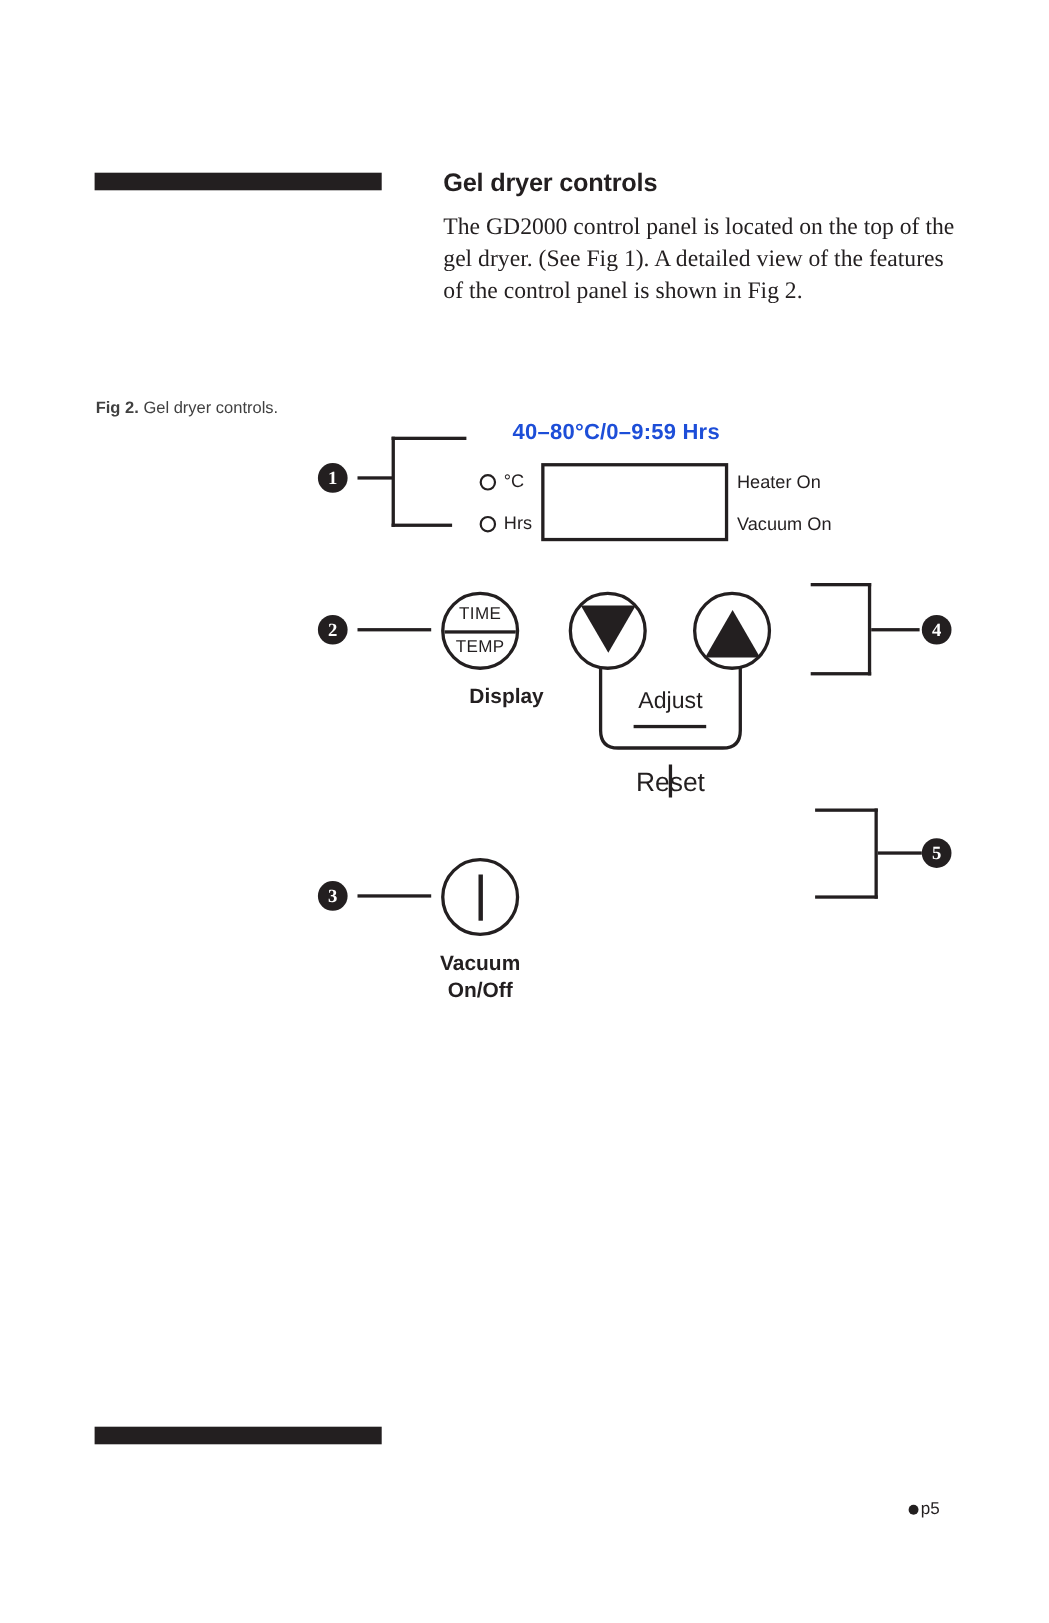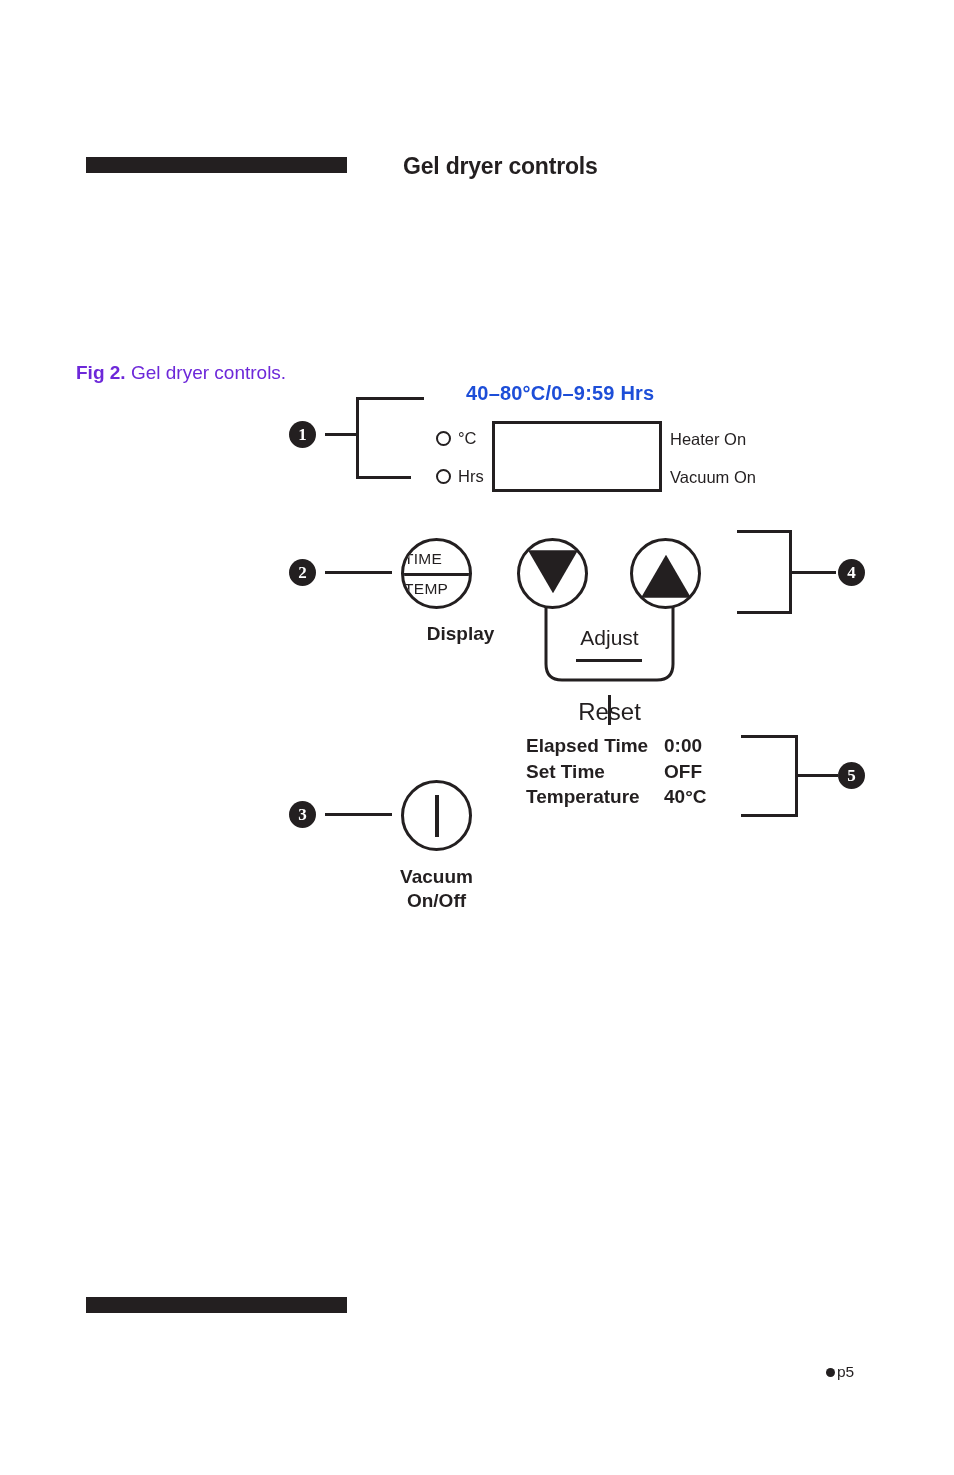--- a/index.html
+++ b/index.html
@@ -45,24 +45,24 @@
     width: 470px;
     font-family: "Liberation Serif", serif;
     font-size: 21.5px;
     line-height: 29px;
     color: #231f20;
   }
 
   
   #fig-caption {
     position: absolute;
-    left: 76px;
+    left: 87px;
     top: 362px;
-    font-size: 19px;
-    color: #6d28d9;
+    font-size: 15px;
+    color: #404040;
     white-space: nowrap;
   }
   #fig-caption .cap-label {
     font-weight: bold;
   }
 
   
   .callout-bullet {
     position: absolute;
     width: 27px;
@@ -189,20 +189,21 @@
     left: -4px;
     top: 32px;
     width: 79px;
     height: 3px;
     background: #231f20;
   }
   #btn-display .lbl {
     position: absolute;
     left: 0;
     width: 100%;
+    text-align: center;
     font-size: 15.5px;
     color: #231f20;
     letter-spacing: 0.3px;
   }
   #btn-display .lbl-time { top: 9px; }
   #btn-display .lbl-temp { top: 39px; }
 
   #btn-down { left: 517px; top: 538px; width: 71px; height: 71px; }
   #btn-up   { left: 630px; top: 538px; width: 71px; height: 71px; }
 
@@ -353,20 +354,21 @@
 </style>
 </head>
 <body>
 
 <div id="page">
 
   <div class="rule-bar" id="rule-top"></div>
   <div class="rule-bar" id="rule-bottom"></div>
 
   <div id="section-heading">Gel dryer controls</div>
+  <div id="body-copy">The GD2000 control panel is located on the top of the gel dryer. (See Fig 1). A detailed view of the features of the control panel is shown in Fig 2.</div>
 
   <div id="fig-caption">
     <span class="cap-label">Fig 2.</span>
     <span>Gel dryer controls.</span>
   </div>
 
   <div class="leader h" id="c1-stem"></div>
   <div class="leader v" id="c1-spine"></div>
   <div class="leader h" id="c1-arm-top"></div>
   <div class="leader h" id="c1-arm-bot"></div>
@@ -414,34 +416,20 @@
   <div id="adjust-divider"></div>
   <div id="reset-label">Reset</div>
   <div id="reset-stem"></div>
 
   <div class="leader v" id="c4-spine"></div>
   <div class="leader h" id="c4-arm-top"></div>
   <div class="leader h" id="c4-arm-bot"></div>
   <div class="leader h" id="c4-stem"></div>
   <div class="callout-bullet" id="bullet-4">4</div>
 
-  <div id="status-list">
-    <div class="status-row">
-      <span class="status-name">Elapsed Time</span>
-      <span class="status-value">0:00</span>
-    </div>
-    <div class="status-row">
-      <span class="status-name">Set Time</span>
-      <span class="status-value">OFF</span>
-    </div>
-    <div class="status-row">
-      <span class="status-name">Temperature</span>
-      <span class="status-value">40°C</span>
-    </div>
-  </div>
 
   <div class="leader v" id="c5-spine"></div>
   <div class="leader h" id="c5-arm-top"></div>
   <div class="leader h" id="c5-arm-bot"></div>
   <div class="leader h" id="c5-stem"></div>
   <div class="callout-bullet" id="bullet-5">5</div>
 
   <div class="leader h" id="c3-stem"></div>
   <div class="callout-bullet" id="bullet-3">3</div>
 

